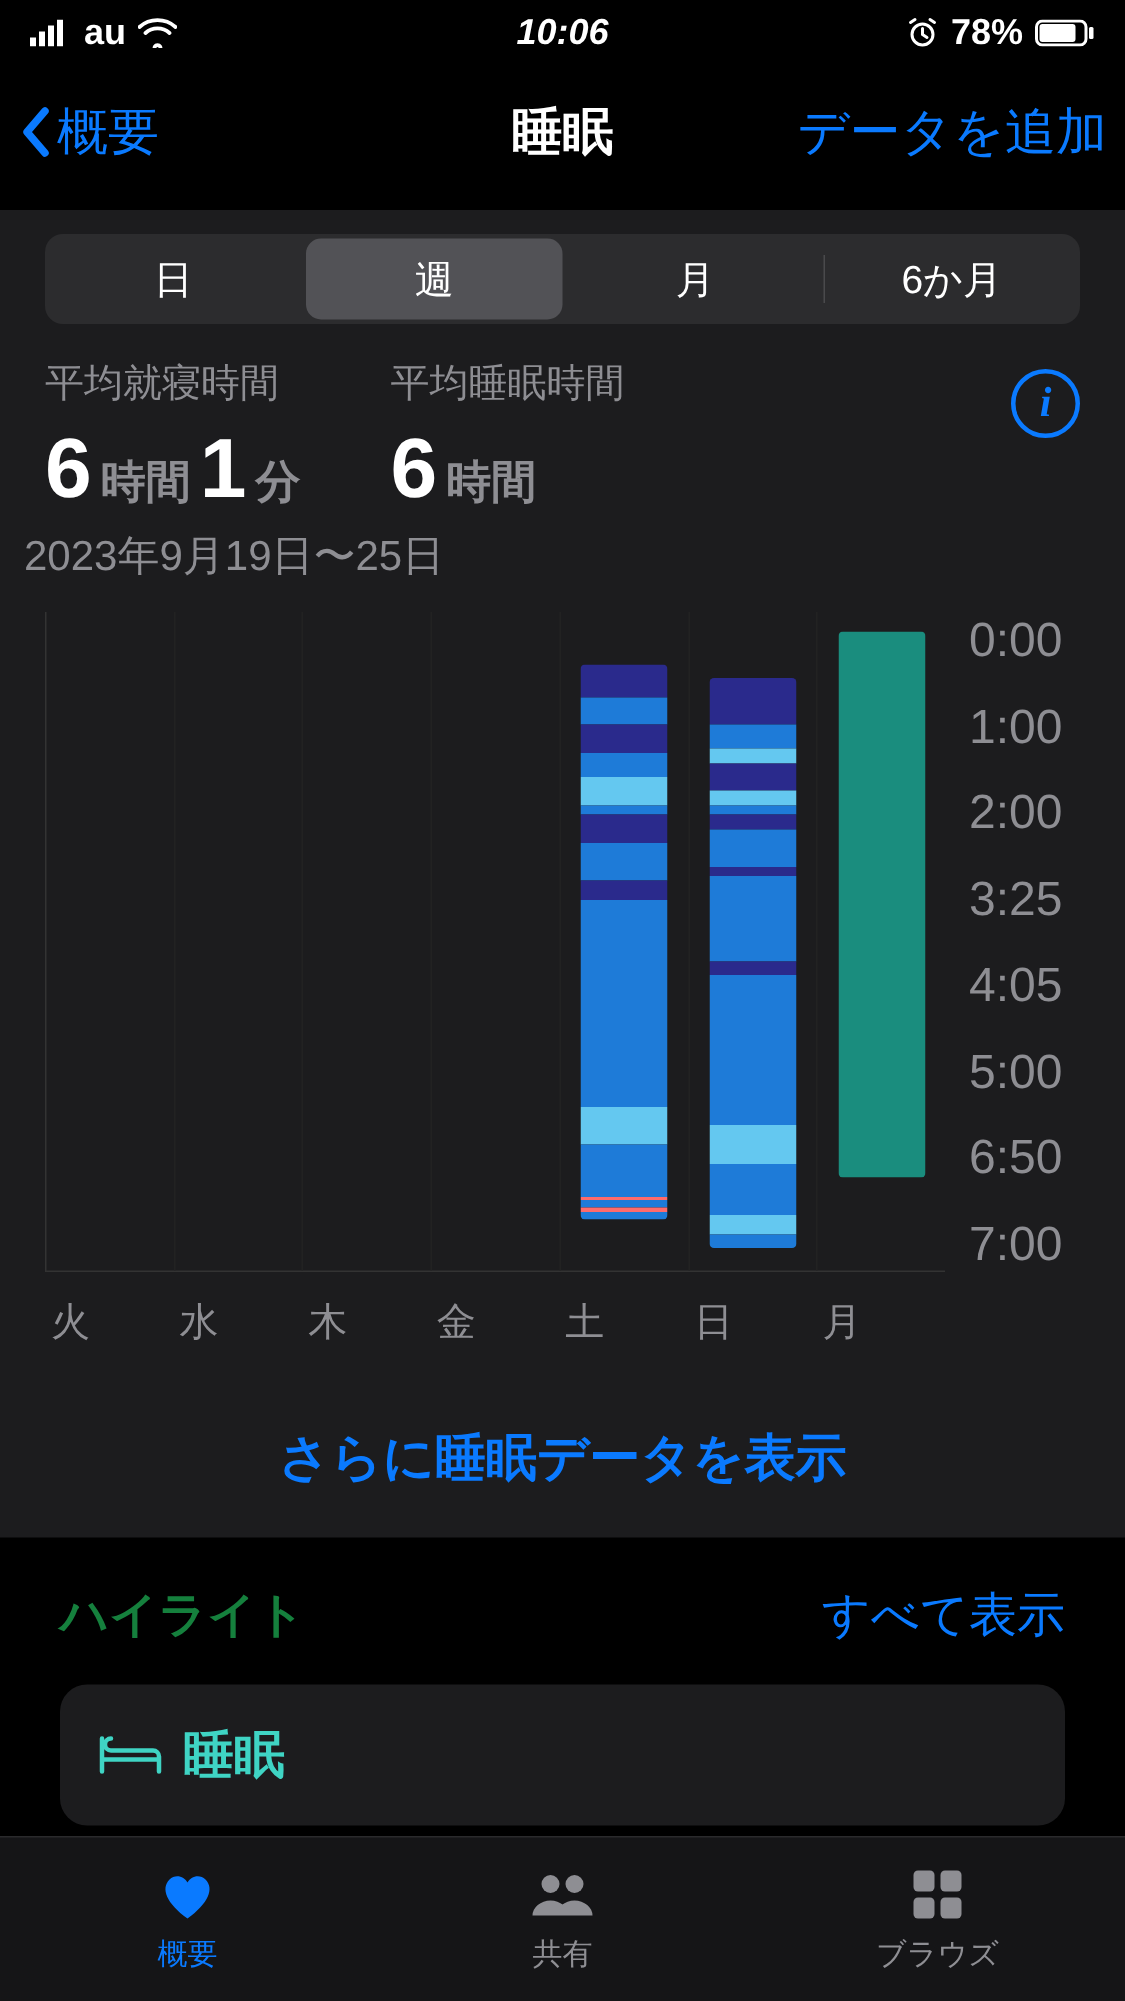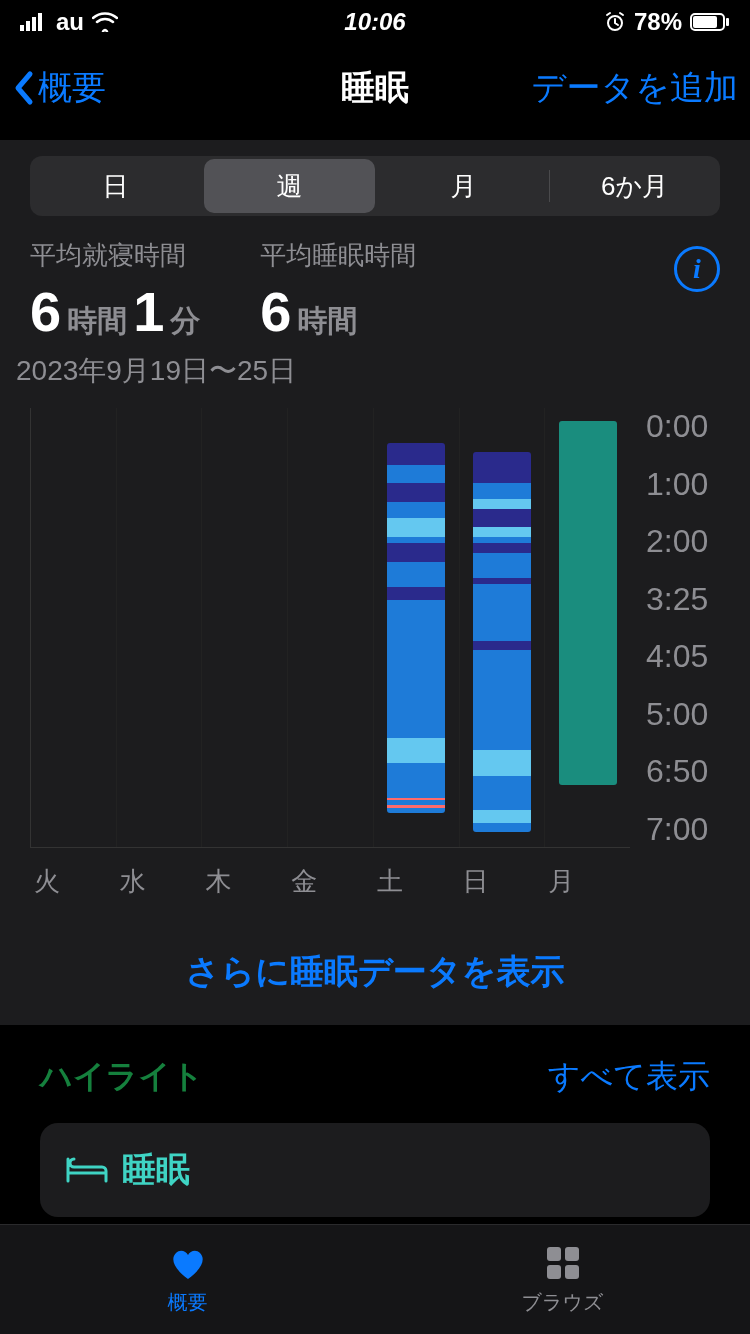--- a/index.html
+++ b/index.html
@@ -241,20 +241,30 @@
     <div class="tab-item active">
       <div class="tab-icon">
         <svg width="40" height="36" viewBox="0 0 40 36">
           <path d="M20 34 C6 24 2 14 8 8 c4-4 10-2 12 2 c2-4 8-6 12-2 c6 6 2 16-12 26z" fill="currentColor"></path>
         </svg>
       </div>
       <div>概要</div>
     </div>
     <div class="tab-item">
       <div class="tab-icon">
+        <svg width="44" height="32" viewBox="0 0 44 32">
+          <circle cx="14" cy="9" r="6" fill="currentColor"></circle>
+          <circle cx="30" cy="9" r="6" fill="currentColor"></circle>
+          <path d="M2 30 a12 10 0 0 1 24 0z M18 30 a12 10 0 0 1 24 0z" fill="currentColor"></path>
+        </svg>
+      </div>
+      <div>共有</div>
+    </div>
+    <div class="tab-item">
+      <div class="tab-icon">
         <svg width="36" height="36" viewBox="0 0 36 36">
           <rect x="2" y="2" width="14" height="14" rx="3" fill="currentColor"></rect>
           <rect x="20" y="2" width="14" height="14" rx="3" fill="currentColor"></rect>
           <rect x="2" y="20" width="14" height="14" rx="3" fill="currentColor"></rect>
           <rect x="20" y="20" width="14" height="14" rx="3" fill="currentColor"></rect>
         </svg>
       </div>
       <div>ブラウズ</div>
     </div>
   </div>

